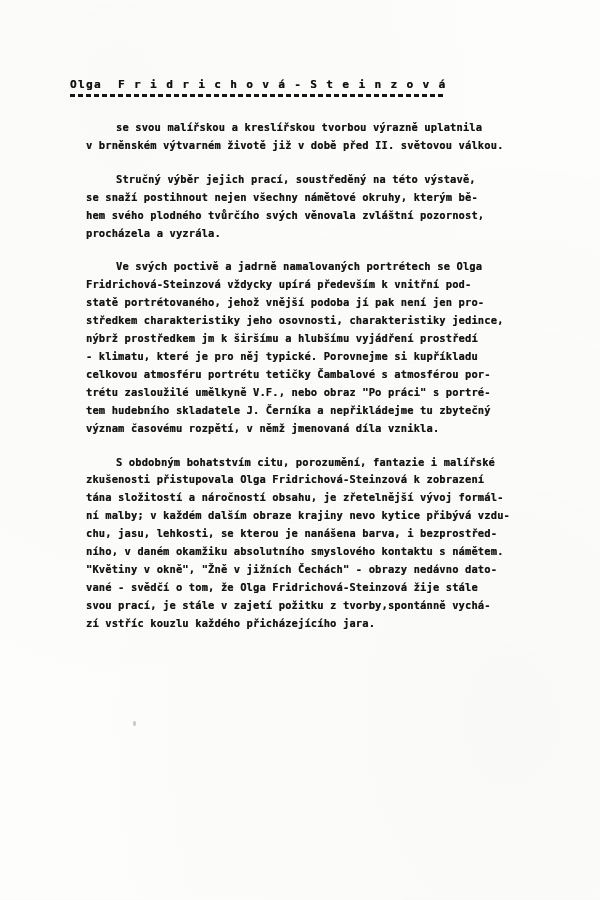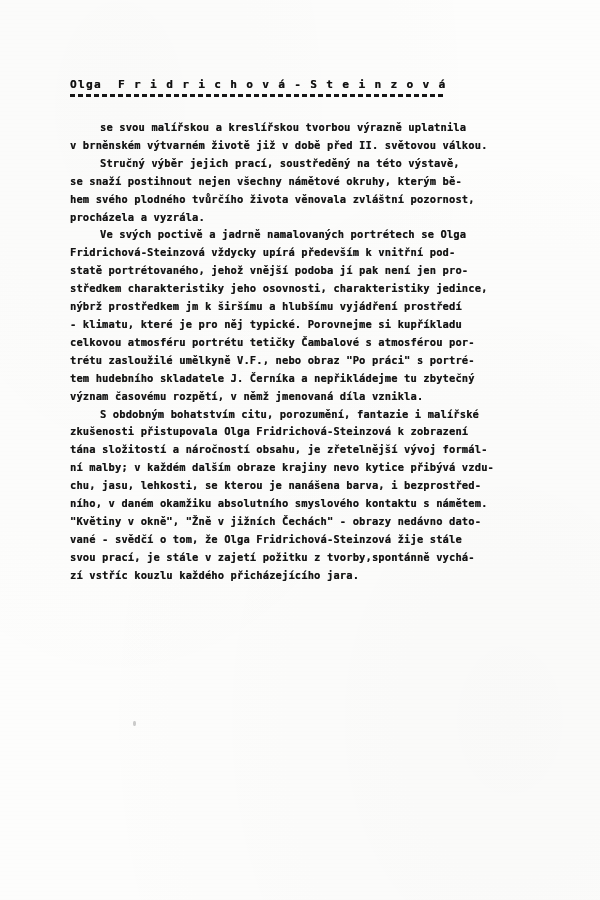--- a/index.html
+++ b/index.html
@@ -61,21 +61,21 @@
   }
   .body-text {
     font-size: 10.35px;
     font-weight: 700;
     line-height: 17.9px;
     letter-spacing: 0.019em;
     color: #141414;
     text-shadow: 0.22px 0 0 rgba(0,0,0,0.5), -0.2px 0.1px 0 rgba(0,0,0,0.2);
   }
   .para {
-    margin: 0;
+    margin: 16px;
   }
   .line {
     white-space: pre;
     display: block;
   }
   .line.indent {
     padding-left: 30px;
   }
   .speck {
     position: absolute;
@@ -112,21 +112,21 @@
     <div class="body-text">
 
       <div class="para">
         <span class="line indent">se svou malířskou a kreslířskou tvorbou výrazně uplatnila</span>
         <span class="line">v brněnském výtvarném životě již v době před II. světovou válkou.</span>
       </div>
 
       <div class="para">
         <span class="line indent">Stručný výběr jejich prací, soustředěný na této výstavě,</span>
         <span class="line">se snaží postihnout nejen všechny námětové okruhy, kterým bě-</span>
-        <span class="line">hem svého plodného tvůrčího života věnovala zvláštní pozornost,</span>
+        <span class="line">hem svého plodného tvůrčího svých věnovala zvláštní pozornost,</span>
         <span class="line">procházela a vyzrála.</span>
       </div>
 
       <div class="para">
         <span class="line indent">Ve svých poctivě a jadrně namalovaných portrétech se Olga</span>
         <span class="line">Fridrichová-Steinzová vždycky upírá především k vnitřní pod-</span>
         <span class="line">statě portrétovaného, jehož vnější podoba jí pak není jen pro-</span>
         <span class="line">středkem charakteristiky jeho osovnosti, charakteristiky jedince,</span>
         <span class="line">nýbrž prostředkem jm k širšímu a hlubšímu vyjádření prostředí</span>
         <span class="line">- klimatu, které je pro něj typické. Porovnejme si kupříkladu</span>

